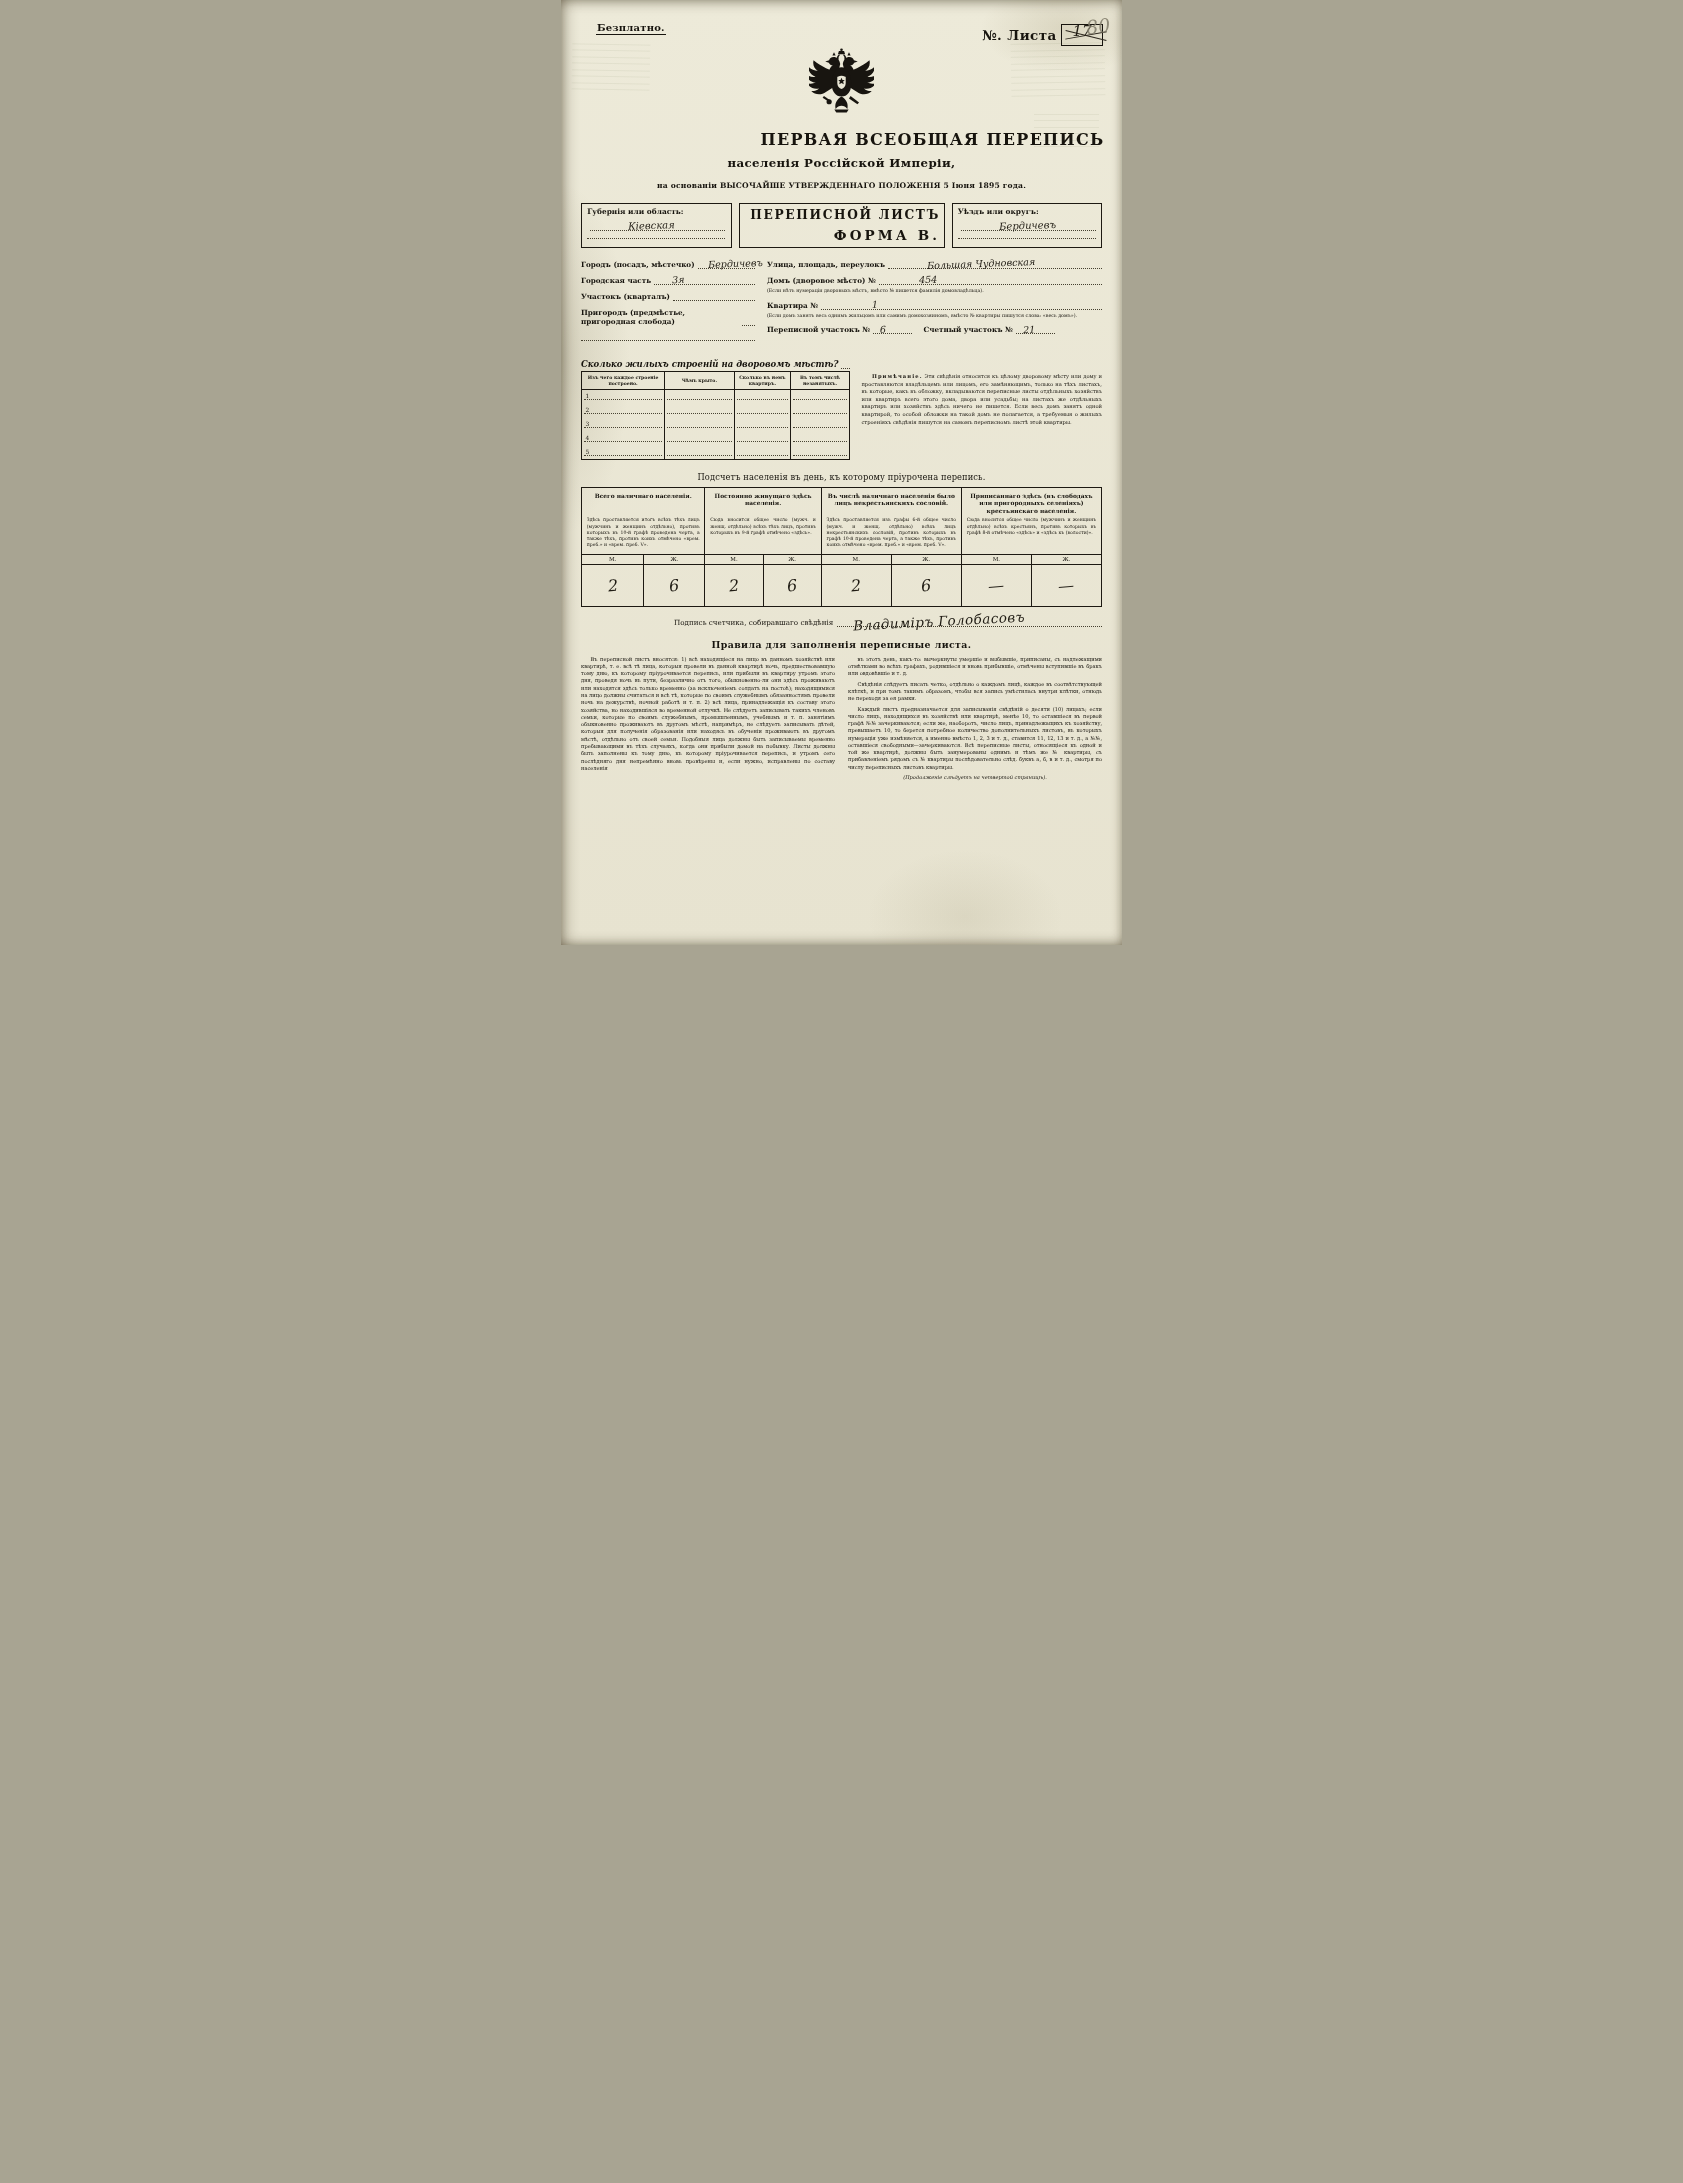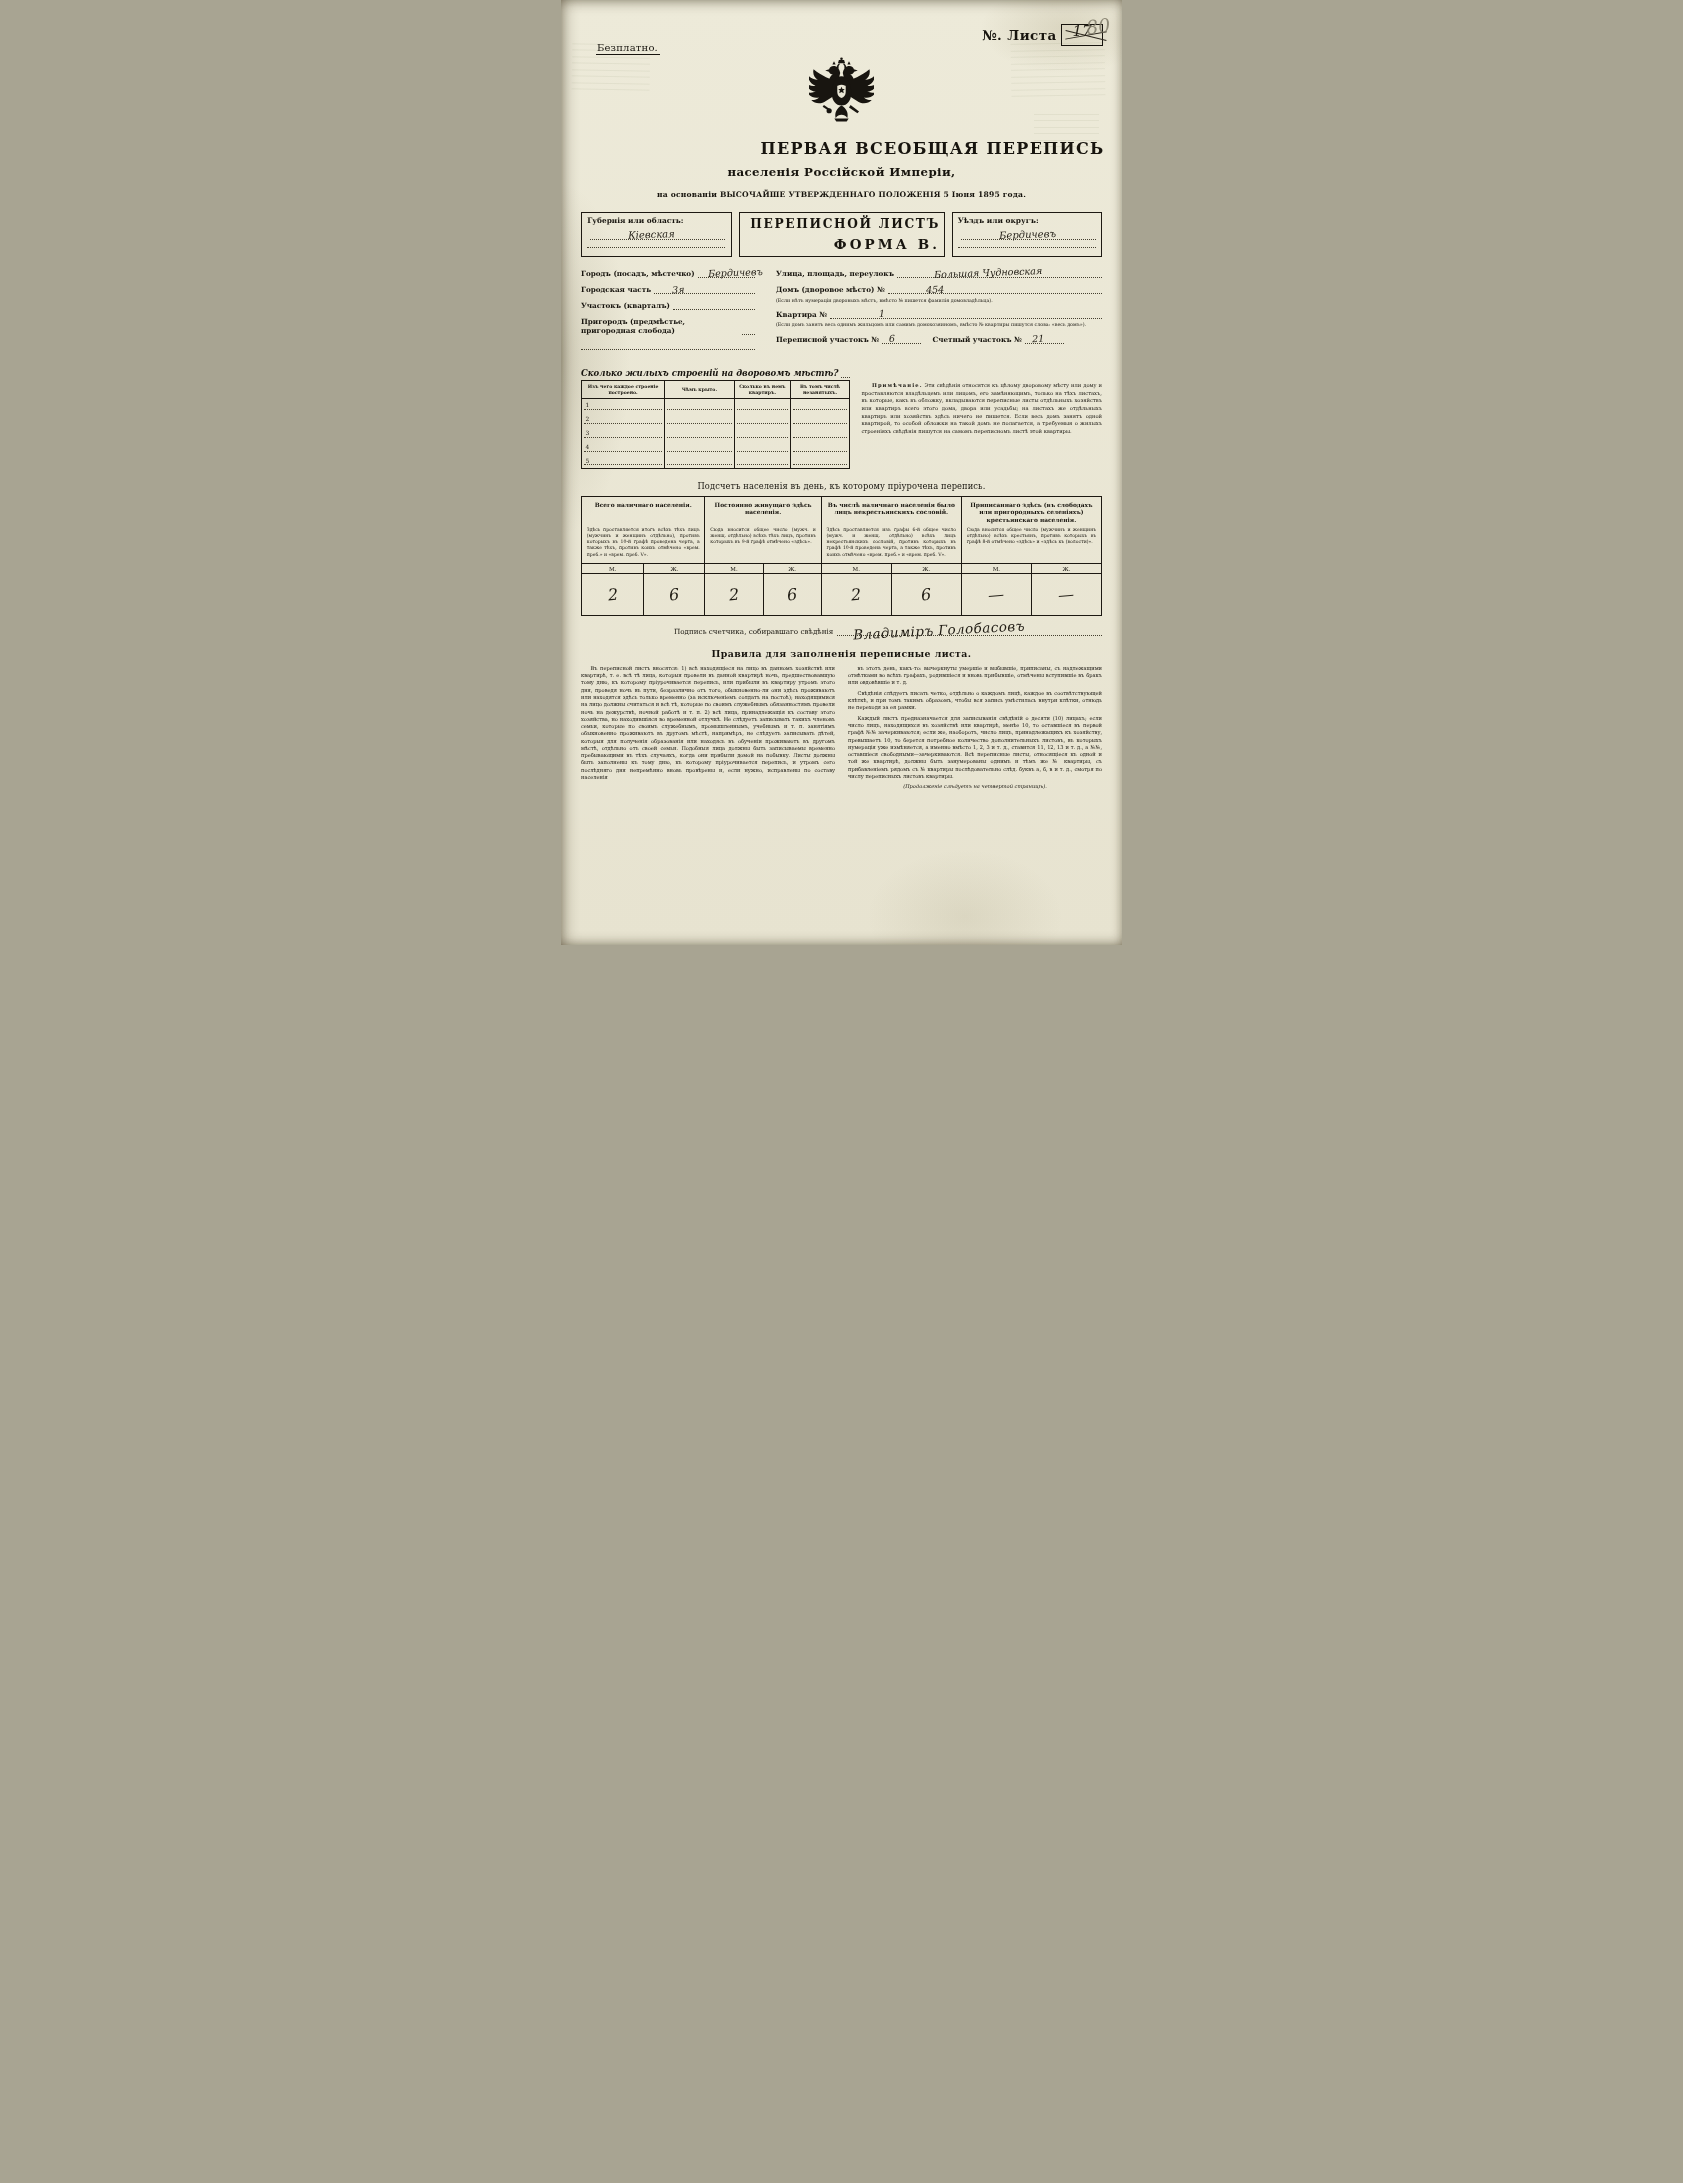--- a/index.html
+++ b/index.html
@@ -21,21 +21,21 @@
     padding:0 0 26px 0;overflow:hidden;
   }
 
   .ghost{position:absolute;opacity:.11;filter:blur(0.6px);
     background:repeating-linear-gradient(0deg, transparent 0 2.6px, rgba(72,88,42,.6) 2.6px 3.9px, transparent 3.9px 6.5px);}
   .g1{left:11.4px;top:38px;width:78px;height:55px;transform:rotate(1deg);}
   .g2{right:16.6px;top:40px;width:94px;height:59px;transform:rotate(-1deg);}
   .g3{right:23px;top:109px;width:65px;height:41px;}
 
   .topbar{display:flex;justify-content:space-between;align-items:flex-start;padding:22px 19px 0 35px;position:relative;z-index:2;}
-  .free{font-size:10px;font-weight:normal;border-bottom:1.3px solid #17140e;padding:0 1.7px 0.9px 0.9px;letter-spacing:0.2px;margin-top:20px;}
+  .free{font-size:10px;font-weight:bold;border-bottom:1.3px solid #17140e;padding:0 1.7px 0.9px 0.9px;letter-spacing:0.2px;}
   .sheetno{display:flex;align-items:center;margin-top:1.7px;}
   .sheetno-label{font-size:13.5px;font-weight:bold;letter-spacing:0.4px;margin-right:4.4px;white-space:nowrap;}
   .sheetno-box{position:relative;display:inline-block;width:42px;height:22px;border:1.5px solid #17140e;}
   .sheetno-box .hand{position:absolute;left:10.5px;top:-2.6px;font-size:15px;}
   .sheetno-box::before,.sheetno-box::after{content:"";position:absolute;left:2.6px;right:-4.4px;top:50%;border-top:0.9px solid #2b261d;}
   .sheetno-box::before{transform:rotate(14deg);}
   .sheetno-box::after{transform:rotate(-10deg);}
   .pencil{position:absolute;right:11.4px;top:15px;font-size:19px;color:#807c6a;font-family:"DejaVu Serif",serif;font-style:italic;transform:rotate(-7deg);opacity:.85;}
 
   .hand{font-family:"DejaVu Serif","Liberation Serif",serif;font-style:italic;color:#201c14;}
@@ -50,21 +50,21 @@
   .rbox{border:1px solid #1d1912;padding:3.5px 5.2px;position:relative;}
   .rbox.side{flex:1;}
   .rbox.mid{width:206px;border-width:1.3px;display:flex;flex-direction:column;justify-content:center;text-align:right;padding:4.4px 3.5px;}
   .rbox-label{font-weight:bold;font-size:7.4px;}
   .mid-line1{font-size:12.2px;font-weight:bold;letter-spacing:1.7px;}
   .mid-line2{font-size:13.5px;font-weight:bold;letter-spacing:3.1px;margin-top:4.4px;}
   .rbox .fill{display:block;border-bottom:0.7px dotted #454030;height:13px;position:relative;margin-top:1.7px;}
   .rbox .fill .hand{position:absolute;left:28%;bottom:-1.3px;font-size:10px;transform:rotate(-2deg);}
   .rbox .line2{display:block;border-bottom:0.7px dotted #454030;height:7.9px;}
 
-  .addr{display:grid;grid-template-columns:174px 1fr;column-gap:21px;margin:11.4px 20px 0;}
+  .addr{display:grid;grid-template-columns:174px 1fr;column-gap:12px;margin:11.4px 20px 0;}
   .field{display:flex;align-items:flex-end;margin-bottom:6.5px;}
   .field-label{font-weight:bold;font-size:7.2px;white-space:nowrap;}
   .fill{flex:1;border-bottom:0.7px dotted #454030;margin-left:3.1px;position:relative;height:9.6px;min-width:13px;}
   .fill .hand{position:absolute;left:18%;bottom:-1.3px;font-size:9.6px;white-space:nowrap;transform:rotate(-2deg);}
   .xtra-line{border-bottom:0.7px dotted #454030;height:8.7px;margin-bottom:6.5px;}
   .note{font-size:4.8px;line-height:1.35;margin:-3.1px 0 5.2px;}
   .twofield{display:flex;align-items:flex-end;margin-top:2.6px;}
   .twofield .fill{flex:0 0 39px;}
   .twofield .gap{width:11.4px;}
 

